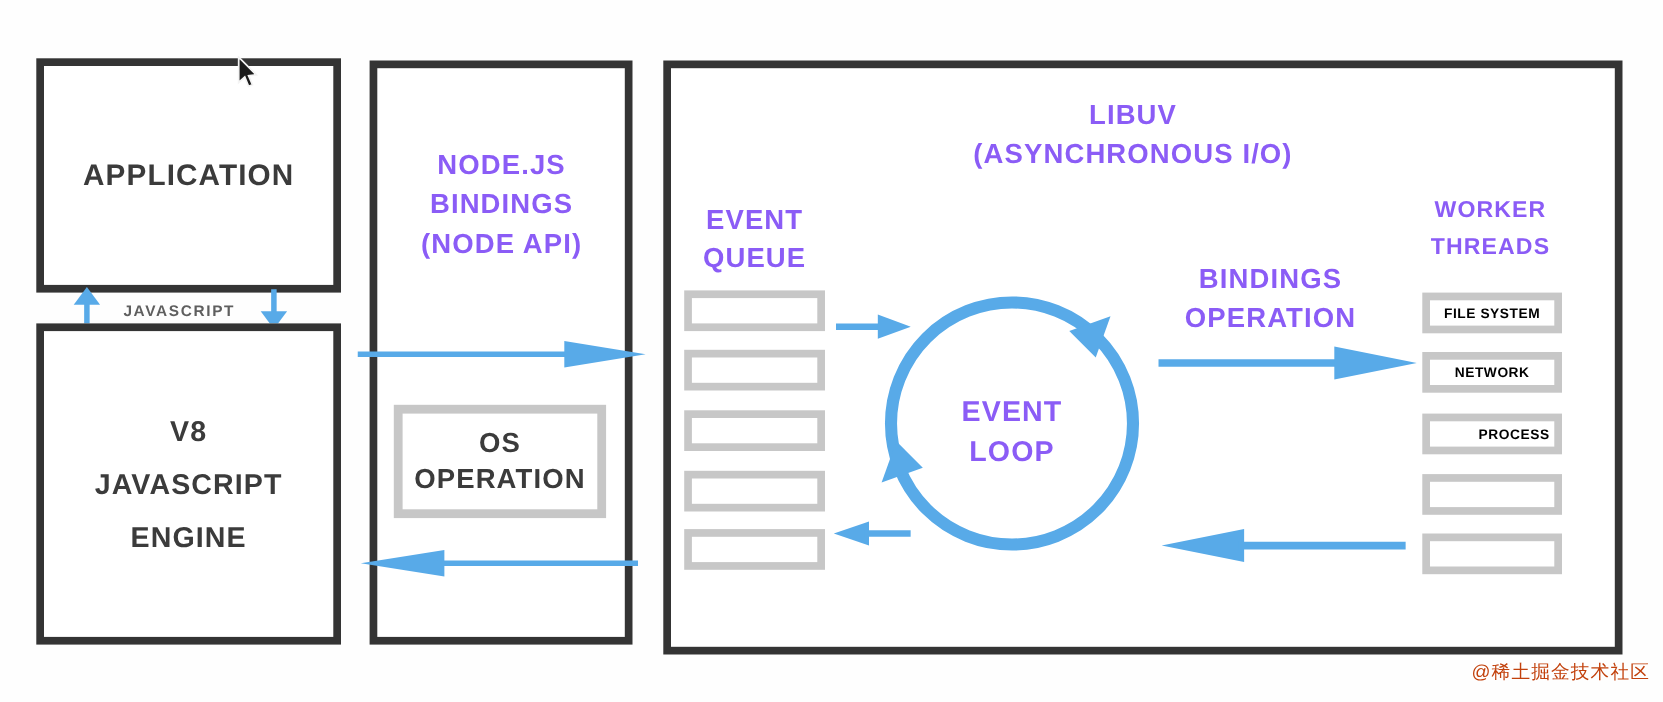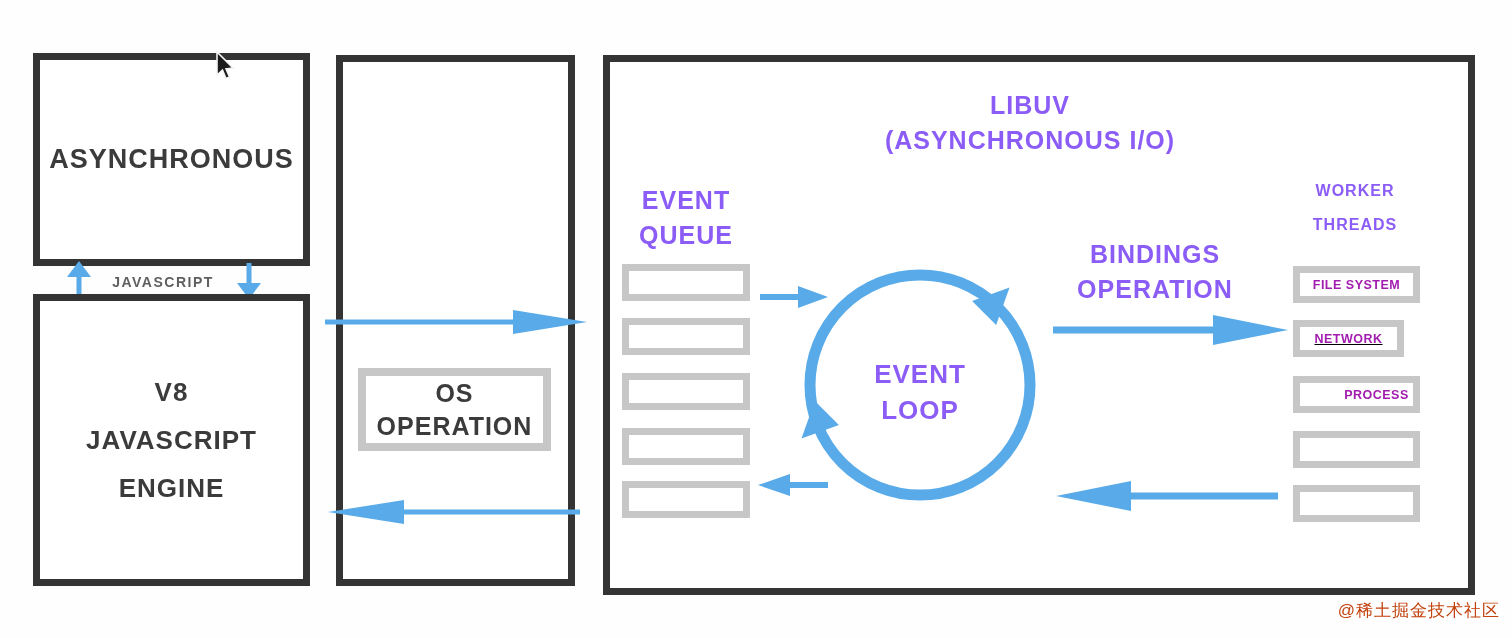--- a/index.html
+++ b/index.html
@@ -41,21 +41,21 @@
     font-weight: bold;
     color: #3b3b3b;
     text-align: center;
     white-space: pre-line;
     letter-spacing: 1px;
   }
   .big { font-size: 25px; line-height: 36px; }
   .gray-slot-text {
     font-size: 12.5px;
     line-height: 14px;
-    color: #a21caf;
+    color: #000000;
     letter-spacing: 0.5px;
   }
   .js-lbl {
     font-size: 14px;
     color: #5f5f5f;
     letter-spacing: 1.5px;
   }
   .arrow-svg { position: absolute; display: block; }
   .watermark {
     position: absolute;
@@ -65,43 +65,46 @@
     color: #c2410c;
     letter-spacing: 1px;
   }
 </style>
 </head>
 <body>
 
 <div class="canvas">
 
   <div class="box-dark" style="left:33px; top:53px; width:277px; height:213px;">
-    <div class="lbl-inner" style="font-size:27px;">ASYNCHRONOUS</div>
+    <div class="lbl-inner" style="font-size:27px;">APPLICATION</div>
   </div>
 
   <div class="lbl js-lbl" style="left:98px; top:274px; width:130px;">JAVASCRIPT</div>
 
   <svg class="arrow-svg" style="left:64px; top:261px;" width="30" height="38" viewBox="0 0 30 38">
     <line x1="15" y1="36" x2="15" y2="12" stroke="#58aae8" stroke-width="5"></line>
     <polygon points="15,0 27,16 3,16" fill="#58aae8"></polygon>
   </svg>
   <svg class="arrow-svg" style="left:234px; top:261px;" width="30" height="38" viewBox="0 0 30 38">
     <line x1="15" y1="2" x2="15" y2="26" stroke="#58aae8" stroke-width="5"></line>
     <polygon points="15,38 27,22 3,22" fill="#58aae8"></polygon>
   </svg>
 
   <div class="box-dark" style="left:33px; top:294px; width:277px; height:292px;">
     <div class="lbl-inner" style="font-size:26px; line-height:48px;">V8
 JAVASCRIPT
 ENGINE</div>
   </div>
 
   <div class="box-dark" style="left:336px; top:55px; width:239px; height:531px;"></div>
+  <div class="lbl big" style="left:346px; top:132px; width:220px;">NODE.JS
+BINDINGS
+(NODE API)</div>
 
-  <div class="box-gray" style="left:358px; top:368px; width:193px; height:83px; border-width:8px;">
+  <div class="box-gray" style="left:358px; top:368px; width:193px; height:103px; border-width:8px;">
     <div class="lbl-inner" style="font-size:25px; line-height:33px;">OS
 OPERATION</div>
   </div>
 
   <svg class="arrow-svg" style="left:325px; top:307px;" width="262" height="30" viewBox="0 0 262 30">
     <line x1="0" y1="15" x2="192" y2="15" stroke="#58aae8" stroke-width="5"></line>
     <polygon points="188,3 262,15 188,27" fill="#58aae8"></polygon>
   </svg>
 
   <svg class="arrow-svg" style="left:328px; top:497px;" width="252" height="30" viewBox="0 0 252 30">
@@ -144,26 +147,26 @@
   <svg class="arrow-svg" style="left:1053px; top:313px;" width="235" height="34" viewBox="0 0 235 34">
     <line x1="0" y1="17" x2="165" y2="17" stroke="#58aae8" stroke-width="7"></line>
     <polygon points="160,2 235,17 160,32" fill="#58aae8"></polygon>
   </svg>
 
   <svg class="arrow-svg" style="left:1056px; top:479px;" width="222" height="34" viewBox="0 0 222 34">
     <polygon points="0,17 75,2 75,32" fill="#58aae8"></polygon>
     <line x1="70" y1="17" x2="222" y2="17" stroke="#58aae8" stroke-width="7"></line>
   </svg>
 
-  <div class="lbl" style="left:1255px; top:174px; width:200px; font-size:16px; line-height:34px;">WORKER
+  <div class="lbl" style="left:1255px; top:174px; width:200px; font-size:21px; line-height:34px;">WORKER
 THREADS</div>
   <div class="box-gray" style="left:1293px; top:266px; width:127px; height:37px;">
     <div class="gray-slot-text" style="font-weight:bold;">FILE SYSTEM</div>
   </div>
-  <div class="box-gray" style="left:1293px; top:320px; width:111px; height:37px;text-decoration:underline;">
+  <div class="box-gray" style="left:1293px; top:320px; width:127px; height:37px;">
     <div class="gray-slot-text" style="font-weight:bold;">NETWORK</div>
   </div>
   <div class="box-gray" style="left:1293px; top:376px; width:127px; height:37px;">
     <div class="gray-slot-text" style="font-weight:bold;margin-left:40px;">PROCESS</div>
   </div>
   <div class="box-gray" style="left:1293px; top:431px; width:127px; height:37px;">
     <div class="gray-slot-text" style="font-weight:bold;"></div>
   </div>
   <div class="box-gray" style="left:1293px; top:485px; width:127px; height:37px;">
     <div class="gray-slot-text" style="font-weight:bold;"></div>

